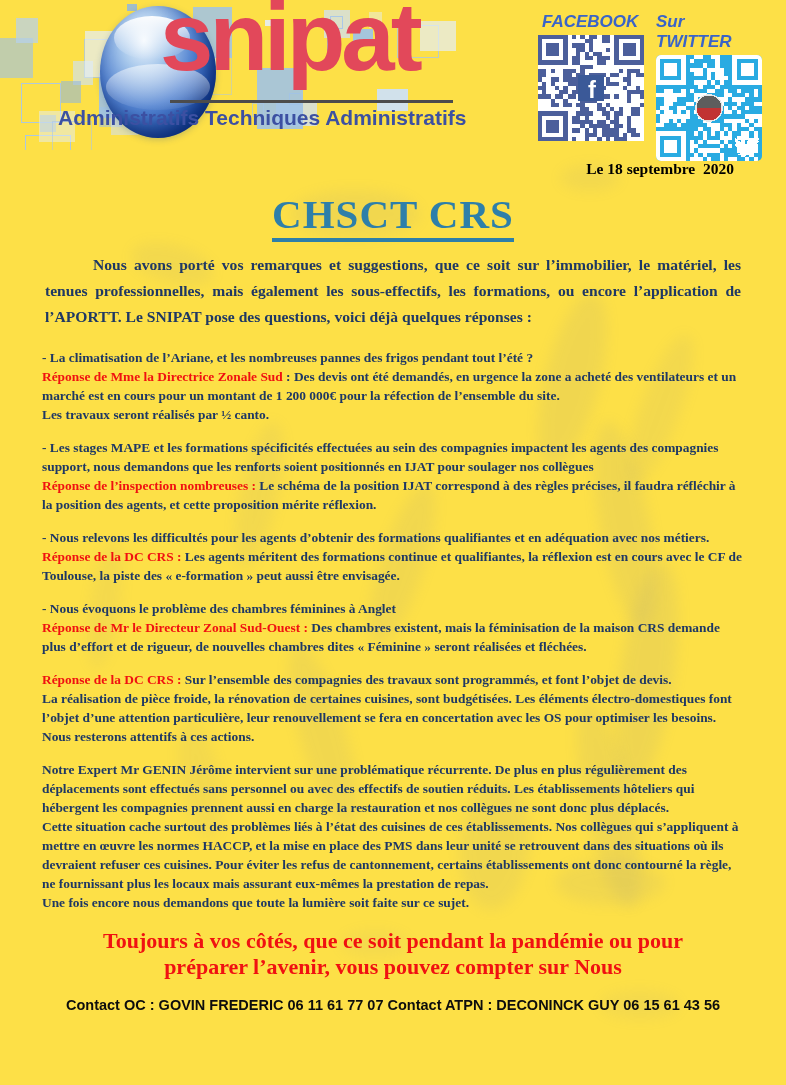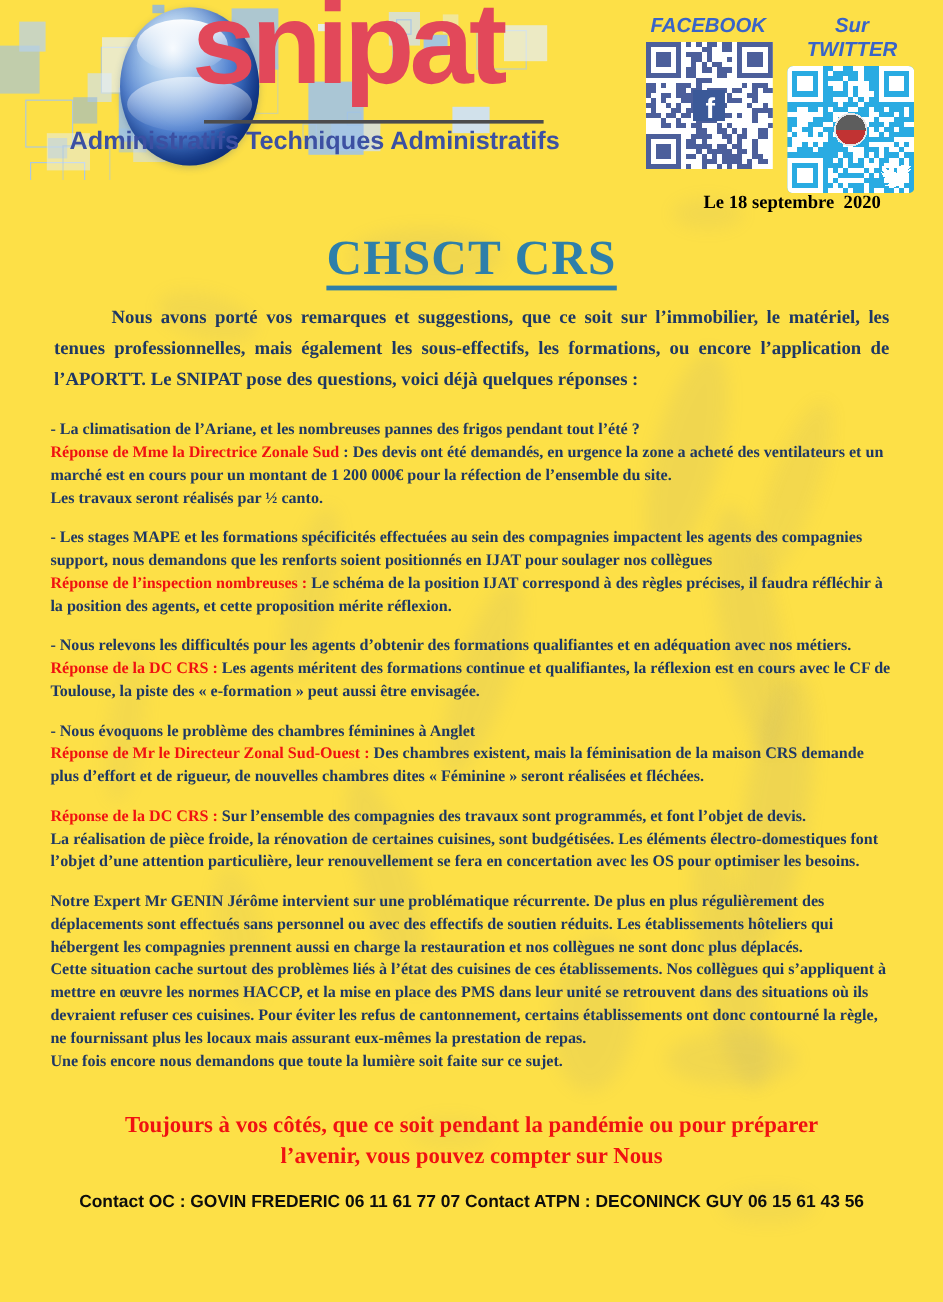--- a/index.html
+++ b/index.html
@@ -22,41 +22,41 @@
           background:linear-gradient(180deg,rgba(255,255,255,.55),rgba(255,255,255,.05));}
   .brand{position:absolute;left:160px;top:-16px;font-family:"Liberation Sans","DejaVu Sans",sans-serif;
          font-size:96px;font-weight:bold;letter-spacing:-4px;line-height:1.1;color:var(--brand-red);}
   .brand-rule{position:absolute;left:170px;top:100px;width:283px;height:3px;background:#4c4c4c;}
   .tagline{position:absolute;left:58px;top:106px;font-family:"Liberation Sans","DejaVu Sans",sans-serif;
            font-size:21px;font-weight:bold;color:var(--tagline-blue);white-space:nowrap;}
   .qr-group{position:absolute;right:22px;top:12px;display:flex;gap:10px;}
   .qr-block{width:108px;}
   .qr-label{font-family:"Liberation Sans","DejaVu Sans",sans-serif;font-style:italic;font-weight:bold;
             font-size:17px;color:var(--qr-label-blue);margin:0 0 3px 4px;}
-  .qr-block.tw .qr-label{text-align:center;margin-left:0;}
+  .qr-block.tw .qr-label{text-align:left;margin-left:0;}
   .qr-box{width:106px;height:106px;}
   .qr-box svg{display:block;}
   .tw .qr-box{border-radius:5px;overflow:hidden;}
   
   .date{position:relative;z-index:1;margin-top:10px;padding-right:52px;text-align:right;
         font-weight:bold;font-size:15.5px;color:#000;white-space:pre;}
   .title{position:relative;z-index:1;margin:12px 0 0;text-align:center;font-weight:bold;
          font-size:41px;color:var(--title-teal);}
   .title span{border-bottom:4px solid var(--title-teal);padding-bottom:1px;letter-spacing:1px;}
   .intro{position:relative;z-index:1;margin:14px 45px 0;font-size:15.6px;font-weight:bold;
          color:var(--navy);text-align:justify;text-indent:48px;line-height:26px;}
   
   .sections{position:relative;z-index:1;margin:18px 42px 0;font-size:13.4px;font-weight:bold;
             color:var(--navy);line-height:19px;}
   .section + .section{margin-top:14px;}
   .para{margin:0;}
   .run.red{color:var(--accent-red);}
   
-  .closing{position:relative;z-index:1;margin:32px auto 0;max-width:620px;text-align:center;
-           color:var(--accent-red);font-size:19px;font-weight:bold;line-height:26px;}
+  .closing{position:relative;z-index:1;margin:16px auto 0;max-width:620px;text-align:center;
+           color:var(--accent-red);font-size:22px;font-weight:bold;line-height:26px;}
   .slogan{position:relative;z-index:1;margin-top:12px;text-align:center;color:var(--accent-red);
           font-size:16.5px;font-weight:bold;}
   .slogan span{border-bottom:2px solid var(--accent-red);padding-bottom:1px;}
   .footer{position:relative;z-index:1;margin-top:14px;text-align:center;color:#0d0d0d;
           font-family:"Liberation Sans","DejaVu Sans",sans-serif;font-weight:bold;
           font-size:14.5px;line-height:22px;}
 </style>
 </head>
 <body>
 
@@ -588,20 +588,21 @@
         <p class="para"><span class="run blue">- Nous relevons les difficultés pour les agents d’obtenir des formations qualifiantes et en adéquation avec nos métiers.</span></p>
         <p class="para"><span class="run red">Réponse de la DC CRS :</span><span class="run blue">  Les agents méritent des formations continue et qualifiantes, la réflexion est en cours avec le CF de Toulouse, la piste des « e-formation » peut aussi être envisagée.</span></p>
       </div>
       <div class="section">
         <p class="para"><span class="run blue">- Nous évoquons le problème des chambres féminines à Anglet</span></p>
         <p class="para"><span class="run red">Réponse de Mr le Directeur Zonal Sud-Ouest :</span><span class="run blue"> Des chambres existent, mais la féminisation de la maison CRS demande plus d’effort et de rigueur, de nouvelles chambres dites « Féminine » seront réalisées et fléchées.</span></p>
       </div>
       <div class="section">
         <p class="para"><span class="run red"> Réponse de la DC CRS :</span><span class="run blue"> Sur l’ensemble des compagnies des travaux sont programmés, et font l’objet de devis.</span></p>
         <p class="para"><span class="run blue">La réalisation de pièce froide, la rénovation de certaines cuisines, sont budgétisées. Les éléments électro-domestiques font l’objet d’une attention particulière, leur renouvellement se fera en concertation avec les OS pour optimiser les besoins.</span></p>
+        <p class="para"><span class="run blue">Nous resterons attentifs à ces actions.</span></p>
       </div>
       <div class="section">
         <p class="para"><span class="run blue">Notre Expert Mr GENIN Jérôme intervient sur une problématique récurrente. De plus en plus régulièrement des déplacements sont effectués sans personnel ou avec des effectifs de soutien réduits. Les établissements hôteliers qui hébergent les compagnies prennent aussi en charge la restauration et nos collègues ne sont donc plus déplacés.</span></p>
         <p class="para"><span class="run blue">Cette situation cache surtout des problèmes liés à l’état des cuisines de ces établissements. Nos collègues qui s’appliquent à mettre en œuvre les normes HACCP, et la mise en place des PMS dans leur unité se retrouvent dans des situations où ils devraient refuser ces cuisines. Pour éviter les refus de cantonnement, certains établissements ont donc contourné la règle, ne fournissant plus les locaux mais assurant eux-mêmes la prestation de repas.</span></p>
         <p class="para"><span class="run blue">Une fois encore nous demandons que toute la lumière soit faite sur ce sujet.</span></p>
       </div>
     </main>
 
   <div class="closing">Toujours à vos côtés, que ce soit pendant la pandémie ou pour préparer l’avenir, vous pouvez compter sur Nous</div>
 

